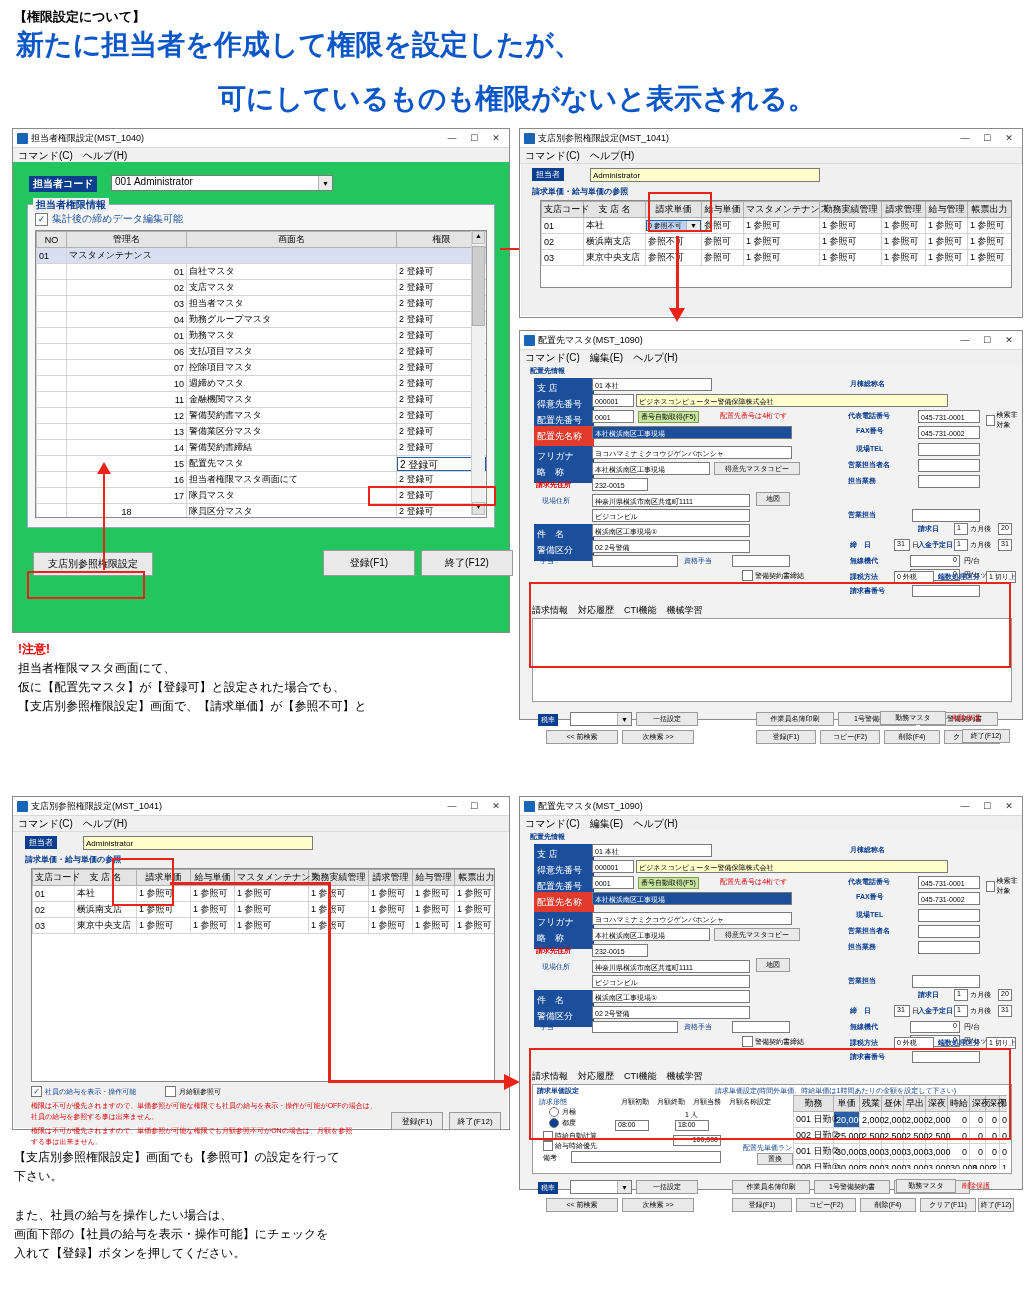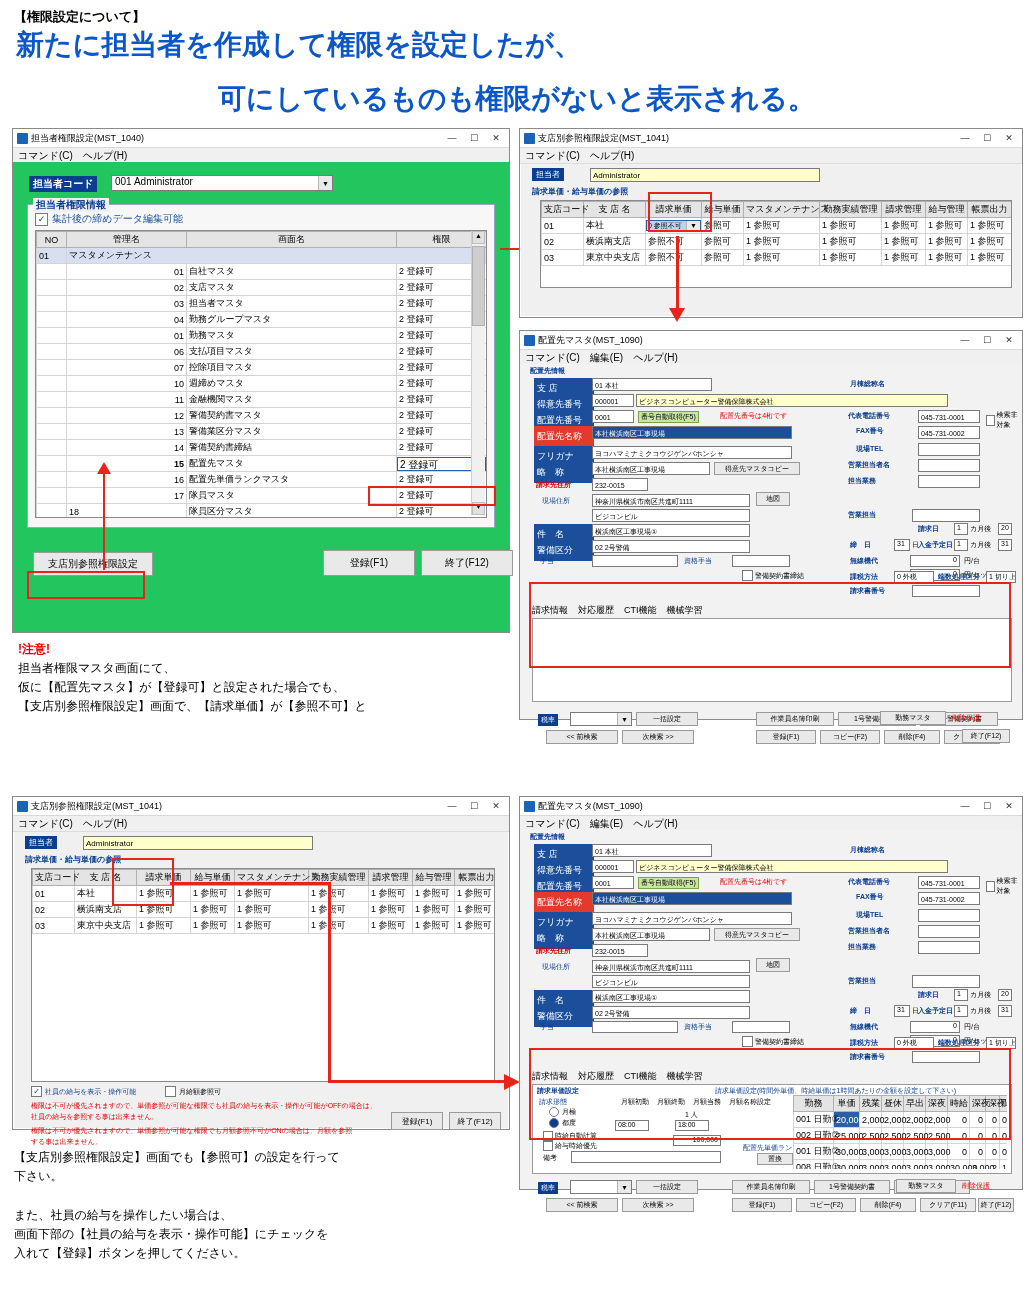--- a/index.html
+++ b/index.html
@@ -164,44 +164,44 @@
               <td>2 登録可</td>
             </tr>
           <tr>
               <td></td>
               <td style="text-align:right;">14</td>
               <td>警備契約書締結</td>
               <td>2 登録可</td>
             </tr>
           <tr>
               <td></td>
-              <td style="text-align:right;font-weight:bold;">15</td>
+              <td style="text-align:right;">15</td>
               <td>配置先マスタ</td>
             <td style="padding:0;">
               <div class="combo" style="height:14px;border:1px solid #2b5fa8;">
                 <span style="padding-left:2px;">2 登録可</span>
                 <span class="arw">▼</span>
               </div>
             </td>
             </tr>
           <tr>
               <td></td>
               <td style="text-align:right;">16</td>
-              <td>配置先単価ランクマスタ</td>
+              <td>担当者権限マスタ画面にて</td>
               <td>2 登録可</td>
             </tr>
           <tr>
               <td></td>
               <td style="text-align:right;">17</td>
               <td>隊員マスタ</td>
               <td>2 登録可</td>
             </tr>
           <tr>
               <td></td>
-              <td style="text-align:left;margin-left:20px;">18</td>
+              <td style="text-align:center;margin-left:20px;">18</td>
               <td>隊員区分マスタ</td>
               <td>2 登録可</td>
             </tr>
 
         </tbody>
       </table>
     </div>
 
     <div class="abs" style="left:458px;top:69px;width:13px;height:284px;background:#f0f0f0;border-left:1px solid #cfcfcf;">
       <div style="height:13px;background:#e0e0e0;border:1px solid #bdbdbd;box-sizing:border-box;font-size:7px;text-align:center;">▲</div>

